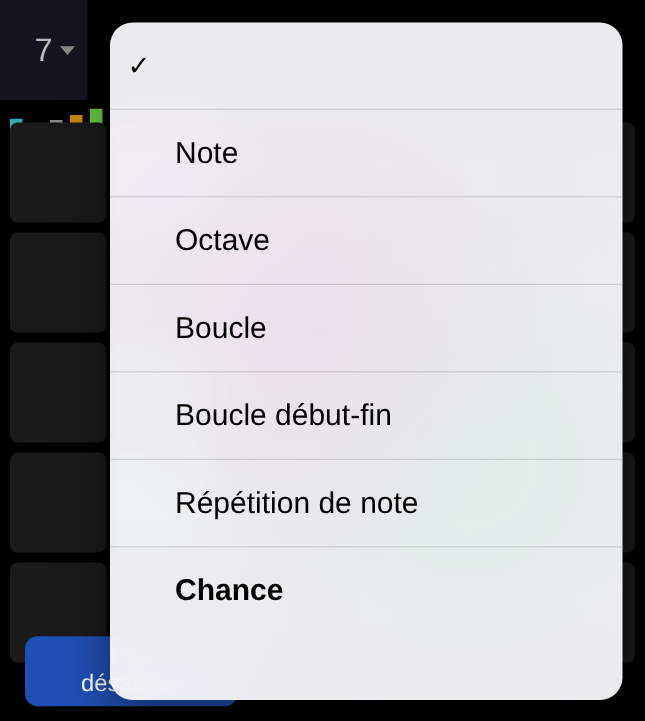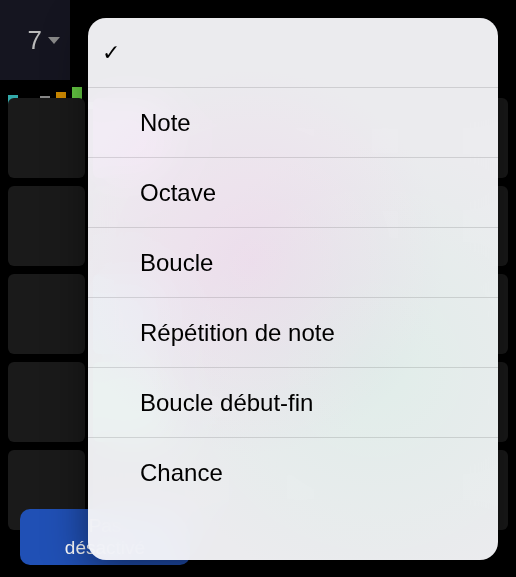--- a/index.html
+++ b/index.html
@@ -134,21 +134,21 @@
       height: 70px;
       display: flex;
       align-items: center;
       padding-left: 52px;
       font-size: 24px;
       color: #000;
       border-bottom: 1px solid rgba(0,0,0,0.12);
       position: relative;
       cursor: pointer;
     }
-    .menu-item:last-child { border-bottom: none; }
+    .menu-item:last-child { border-bottom: none; font-weight: bold; }
     .menu-item .check {
       position: absolute;
       left: 14px;
       font-size: 22px;
       color: #000;
     }
   </style>
 </head>
 <body>
 
@@ -229,22 +229,22 @@
     <li class="menu-item">
       <span>Note</span>
     </li>
     <li class="menu-item">
       <span>Octave</span>
     </li>
     <li class="menu-item">
       <span>Boucle</span>
     </li>
     <li class="menu-item">
+      <span>Boucle début-fin</span>
+    </li>
+    <li class="menu-item">
       <span>Répétition de note</span>
     </li>
     <li class="menu-item">
-      <span>Boucle début-fin</span>
-    </li>
-    <li class="menu-item">
       <span>Chance</span>
     </li>
   </ul>
 </div>
 
 </body></html>

